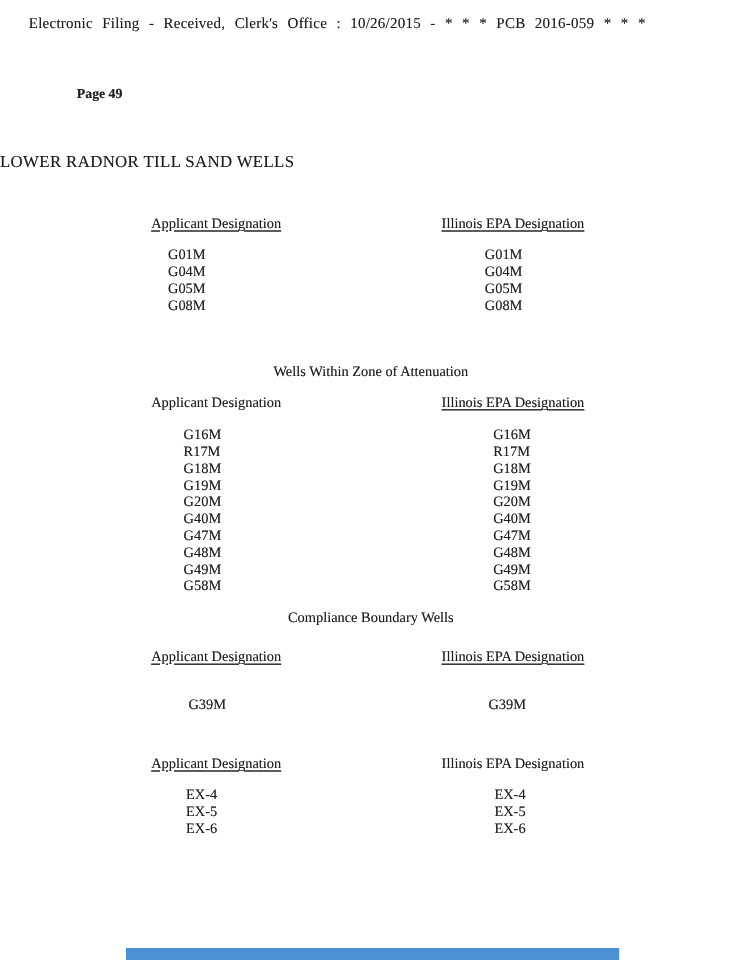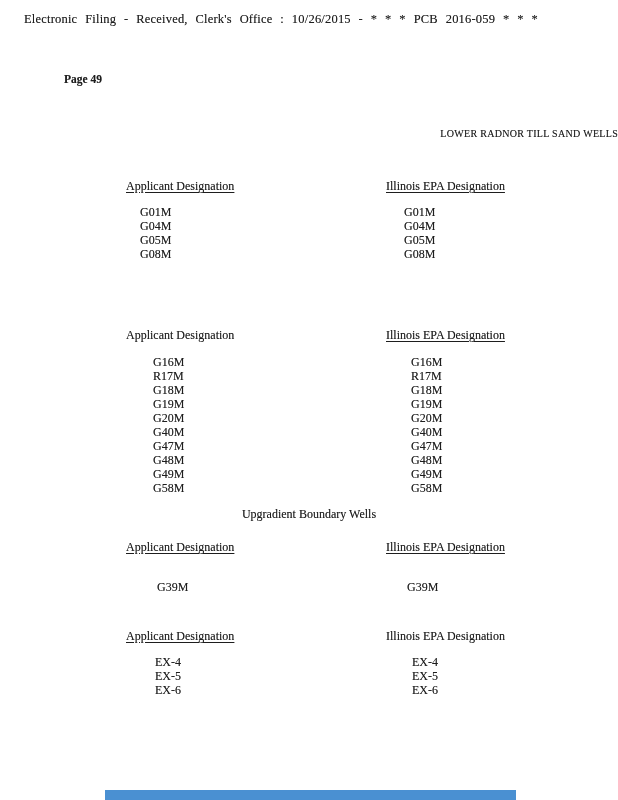--- a/index.html
+++ b/index.html
@@ -7,27 +7,27 @@
     position:relative;width:618px;height:800px;background:#ffffff;overflow:hidden;
     font-family:"Liberation Serif", serif;color:#1e1e1e;
     text-shadow:0 0 .5px rgba(40,40,40,.5);
   }
   .stamp{
     position:absolute;top:12px;left:0;width:100%;text-align:left;
     font-size:12.5px;word-spacing:4.5px;letter-spacing:.2px;white-space:nowrap;padding-left:24px;
   }
   .pagenum{position:absolute;top:73px;left:64px;font-size:11.5px;font-weight:bold;}
   .doc-title{
-    position:absolute;top:128px;left:0;width:100%;text-align:right;
-    font-size:10px;letter-spacing:.3px;
+    position:absolute;top:128px;left:0;width:100%;text-align:left;
+    font-size:14px;letter-spacing:.3px;
   }
   .sec-title{position:absolute;left:0;width:100%;text-align:center;font-size:12px;}
   .hdr{position:absolute;left:0;width:100%;height:16px;font-size:12px;margin-left:16px;}
   .lhead{position:absolute;left:110px;top:0;}
-  .rhead{position:absolute;left:370px;top:0;}
+  .rhead{position:absolute;left:352px;top:0;}
   .u{text-decoration:underline;text-underline-offset:2px;}
   .rows{position:absolute;left:0;width:100%;font-size:12px;}
   .row{position:relative;height:14px;}
   .lcol,.rcol{position:absolute;top:0;white-space:nowrap;text-align:center;}
   .s1 .lcol{left:140px}.s1 .rcol{left:404px}
   .s2 .lcol{left:153px}.s2 .rcol{left:411px}
   .s3 .lcol{left:157px}.s3 .rcol{left:407px}
   .s4 .lcol{left:155px}.s4 .rcol{left:412px}
   .t-sec1{top:158px}.h-sec1{top:179px}.r-sec1{top:205px}
   .t-sec2{top:302px}.h-sec2{top:328px}.r-sec2{top:355px}
@@ -65,20 +65,21 @@
     <div class="row">
       <span class="lcol">G05M</span>
       <span class="rcol">G05M</span>
     </div>
     <div class="row">
       <span class="lcol">G08M</span>
       <span class="rcol">G08M</span>
     </div>
   </div>
 
+  <div class="sec-title t-sec2">Wells Within Zone of Attenuation</div>
   <div class="hdr h-sec2">
     <span class="lhead">Applicant Designation</span>
     <span class="rhead u">Illinois EPA Designation</span>
   </div>
   <div class="rows s2 r-sec2">
     <div class="row">
       <span class="lcol">G16M</span>
       <span class="rcol">G16M</span>
     </div>
     <div class="row">
@@ -112,21 +113,21 @@
     <div class="row">
       <span class="lcol">G49M</span>
       <span class="rcol">G49M</span>
     </div>
     <div class="row">
       <span class="lcol">G58M</span>
       <span class="rcol">G58M</span>
     </div>
   </div>
 
-  <div class="sec-title t-sec3">Upgradient Boundary Wells</div>
+  <div class="sec-title t-sec3">Compliance Boundary Wells</div>
   <div class="hdr h-sec3">
     <span class="lhead u">Applicant Designation</span>
     <span class="rhead u">Illinois EPA Designation</span>
   </div>
   <div class="rows s3 r-sec3">
     <div class="row">
       <span class="lcol">G39M</span>
       <span class="rcol">G39M</span>
     </div>
   </div>

